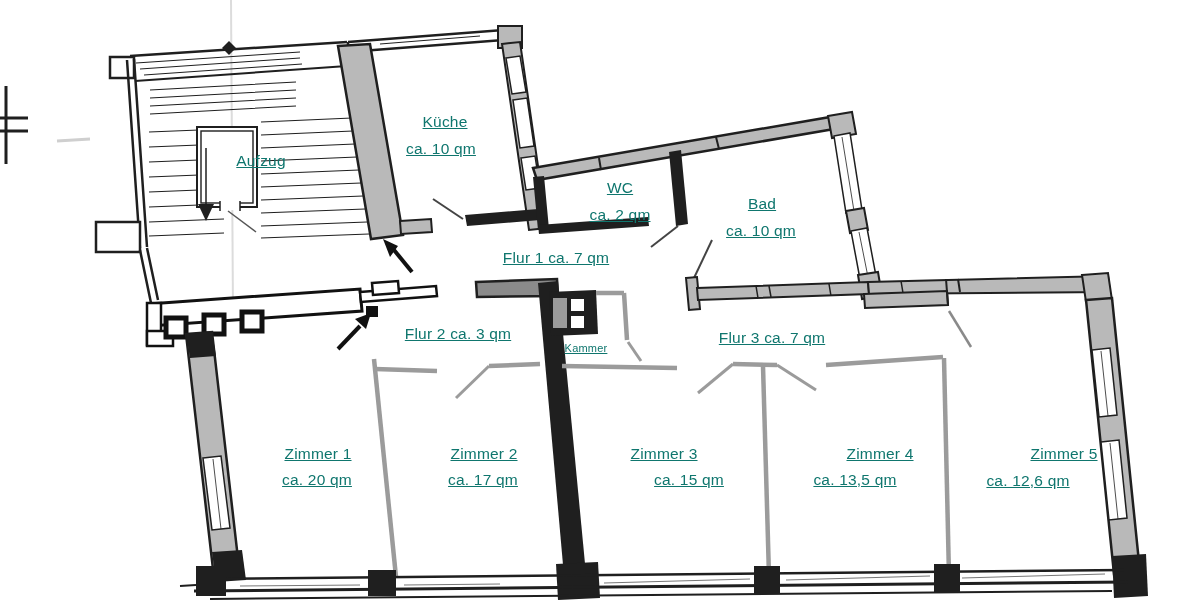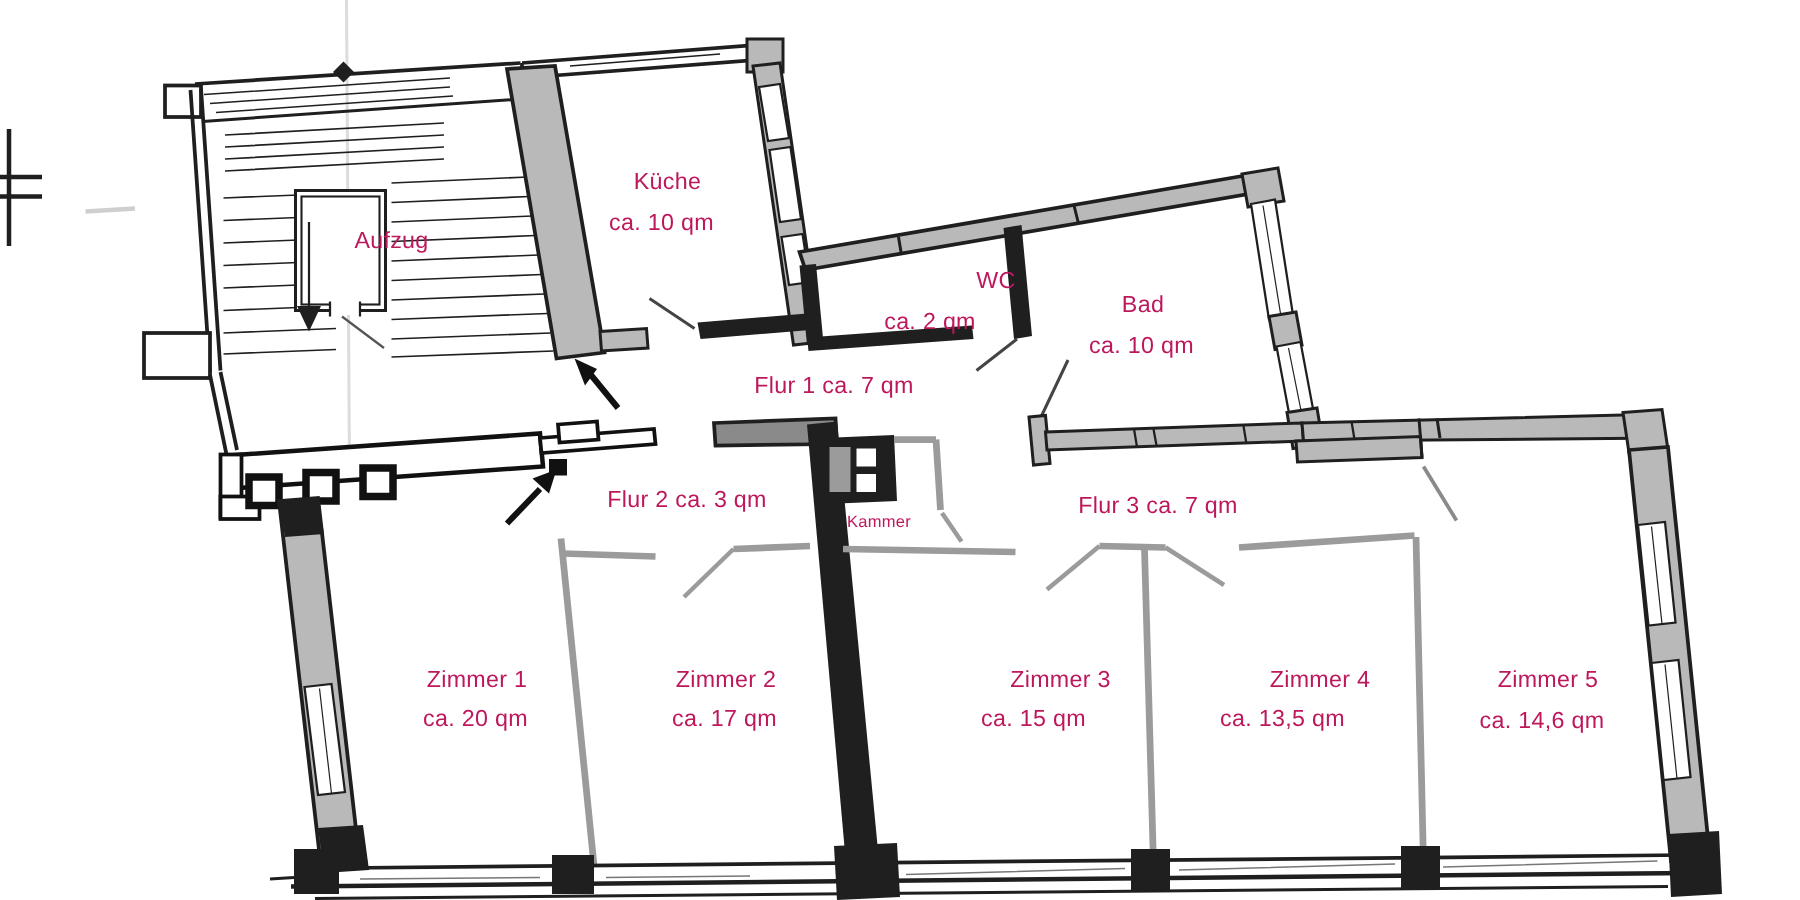--- a/index.html
+++ b/index.html
@@ -1,20 +1,20 @@
 <!DOCTYPE html>
 <html><head>
 <meta charset="utf-8">
 <style>
   html,body{margin:0;padding:0;background:#ffffff;}
   .stage{position:relative;width:1200px;height:600px;background:#ffffff;overflow:hidden;
          font-family:"Liberation Sans",sans-serif;}
   .plan-svg{position:absolute;left:0;top:0;width:1200px;height:600px;}
   .lbl{position:absolute;transform:translate(-50%,-50%);white-space:nowrap;
-       font-size:15.5px;color:#be185d;letter-spacing:.2px;}
+       font-size:15.5px;color:#0f766e;letter-spacing:.2px;text-decoration:underline;}
   .lbl.small{font-size:11px;}
 </style>
 </head>
 <body>
 
 <div class="stage">
 
 <svg class="plan-svg" viewBox="0 0 1200 600" fill="none" stroke-linecap="butt">
 
   <g>
@@ -170,39 +170,39 @@
     <rect x="934" y="564" width="26" height="28" fill="#1f1f1f" stroke="none"></rect>
     <path d="M180,586 L196,585" stroke-width="2"></path>
   </g>
 </svg>
 
   <div class="lbl" style="left:261px;top:161px;">Aufzug</div>
 
   <div class="lbl" style="left:445px;top:122px;">Küche</div>
   <div class="lbl" style="left:441px;top:149px;">ca. 10 qm</div>
 
-  <div class="lbl" style="left:620px;top:188px;margin-left:44px;">WC</div>
+  <div class="lbl" style="left:620px;top:188px;">WC</div>
   <div class="lbl" style="left:620px;top:215px;">ca. 2 qm</div>
 
   <div class="lbl" style="left:762px;top:204px;">Bad</div>
   <div class="lbl" style="left:761px;top:231px;">ca. 10 qm</div>
 
   <div class="lbl" style="left:556px;top:258px;">Flur 1 ca. 7 qm</div>
   <div class="lbl" style="left:458px;top:334px;">Flur 2 ca. 3 qm</div>
   <div class="lbl small" style="left:586px;top:348px;">Kammer</div>
   <div class="lbl" style="left:772px;top:338px;">Flur 3 ca. 7 qm</div>
 
   <div class="lbl" style="left:318px;top:454px;">Zimmer 1</div>
   <div class="lbl" style="left:317px;top:480px;">ca. 20 qm</div>
 
   <div class="lbl" style="left:484px;top:454px;text-align:right;">Zimmer 2</div>
   <div class="lbl" style="left:483px;top:480px;">ca. 17 qm</div>
 
-  <div class="lbl" style="left:707px;top:454px;">Zimmer 3</div>
+  <div class="lbl" style="left:664px;top:454px;">Zimmer 3</div>
   <div class="lbl" style="left:689px;top:480px;">ca. 15 qm</div>
 
   <div class="lbl" style="left:880px;top:454px;">Zimmer 4</div>
   <div class="lbl" style="left:855px;top:480px;">ca. 13,5 qm</div>
 
-  <div class="lbl" style="left:1032px;top:454px;">Zimmer 5</div>
-  <div class="lbl" style="left:1028px;top:481px;">ca. 14,6 qm</div>
+  <div class="lbl" style="left:1064px;top:454px;">Zimmer 5</div>
+  <div class="lbl" style="left:1028px;top:481px;">ca. 12,6 qm</div>
 
 </div>
 
 </body></html>

